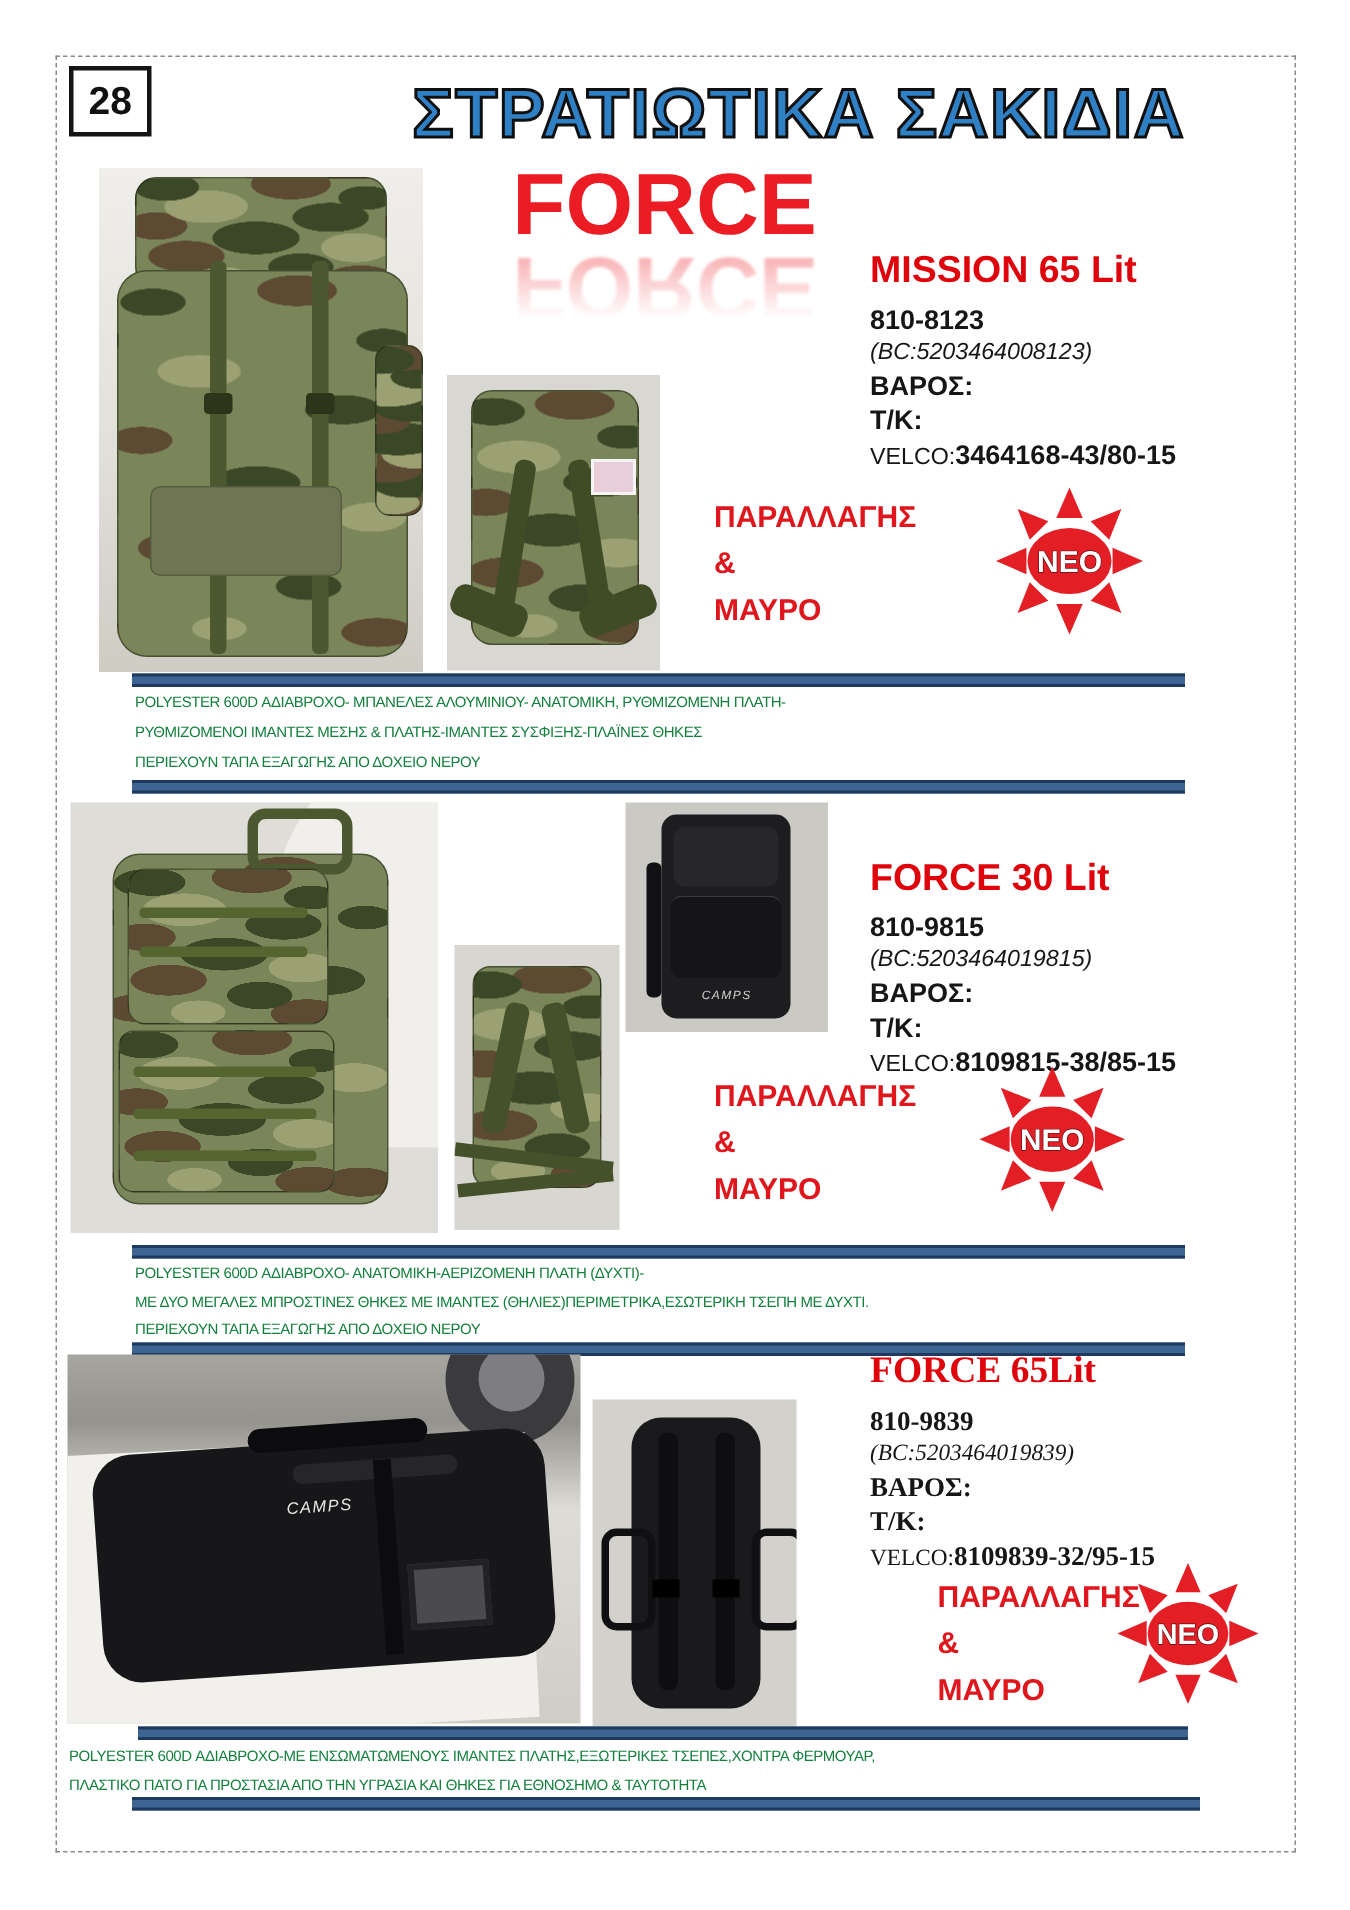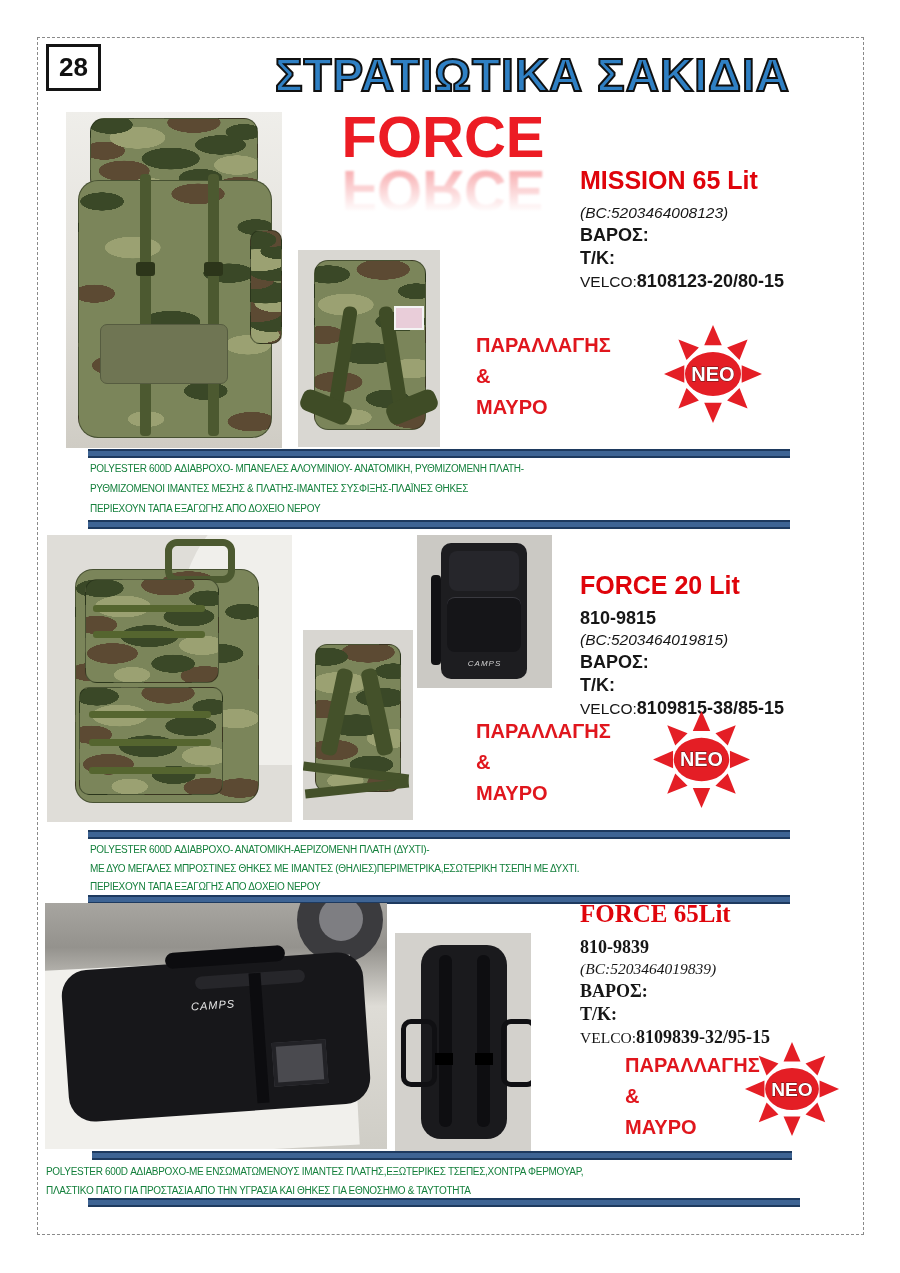--- a/index.html
+++ b/index.html
@@ -192,24 +192,25 @@
     <div class="camo body"></div>
     <div class="strap s1"></div>
       <div class="strap s2"></div>
     <div class="belt1"></div>
       <div class="belt2"></div>
       <div class="tag"></div>
   </div>
 
   <div class="info" id="info1">
     <div class="p-name">MISSION 65 Lit</div>
+    <div class="p-code">810-8123</div>
     <div class="p-bc">(BC:5203464008123)</div>
     <div class="p-row">ΒΑΡΟΣ:</div>
     <div class="p-row">Τ/Κ:</div>
-    <div class="p-velco"><span class="v-label">VELCO:</span><span class="v-value">8108123-20/80-15</span></div>
+    <div class="p-velco"><span class="v-label">VELCO:</span><span class="v-value">3464168-43/80-15</span></div>
   </div>
 
   <div class="colors" id="colors1">
     <div>ΠΑΡΑΛΛΑΓΗΣ</div>
     <div>&amp;</div>
     <div>ΜΑΥΡΟ</div>
   </div>
 
   <div class="neo" id="neo1">
     <svg viewBox="0 0 100 100">
@@ -257,21 +258,21 @@
   </div>
   <div class="photo" id="photo2c">
     <div class="body"></div>
       <div class="top"></div>
       <div class="pkt"></div>
       <div class="strapL"></div>
     <div class="logo">CAMPS</div>
   </div>
 
   <div class="info" id="info2">
-    <div class="p-name">FORCE 20 Lit</div>
+    <div class="p-name">FORCE 30 Lit</div>
     <div class="p-code">810-9815</div>
     <div class="p-bc">(BC:5203464019815)</div>
     <div class="p-row">ΒΑΡΟΣ:</div>
     <div class="p-row">Τ/Κ:</div>
     <div class="p-velco"><span class="v-label">VELCO:</span><span class="v-value">8109815-38/85-15</span></div>
   </div>
 
   <div class="colors" id="colors2">
     <div>ΠΑΡΑΛΛΑΓΗΣ</div>
     <div>&amp;</div>

